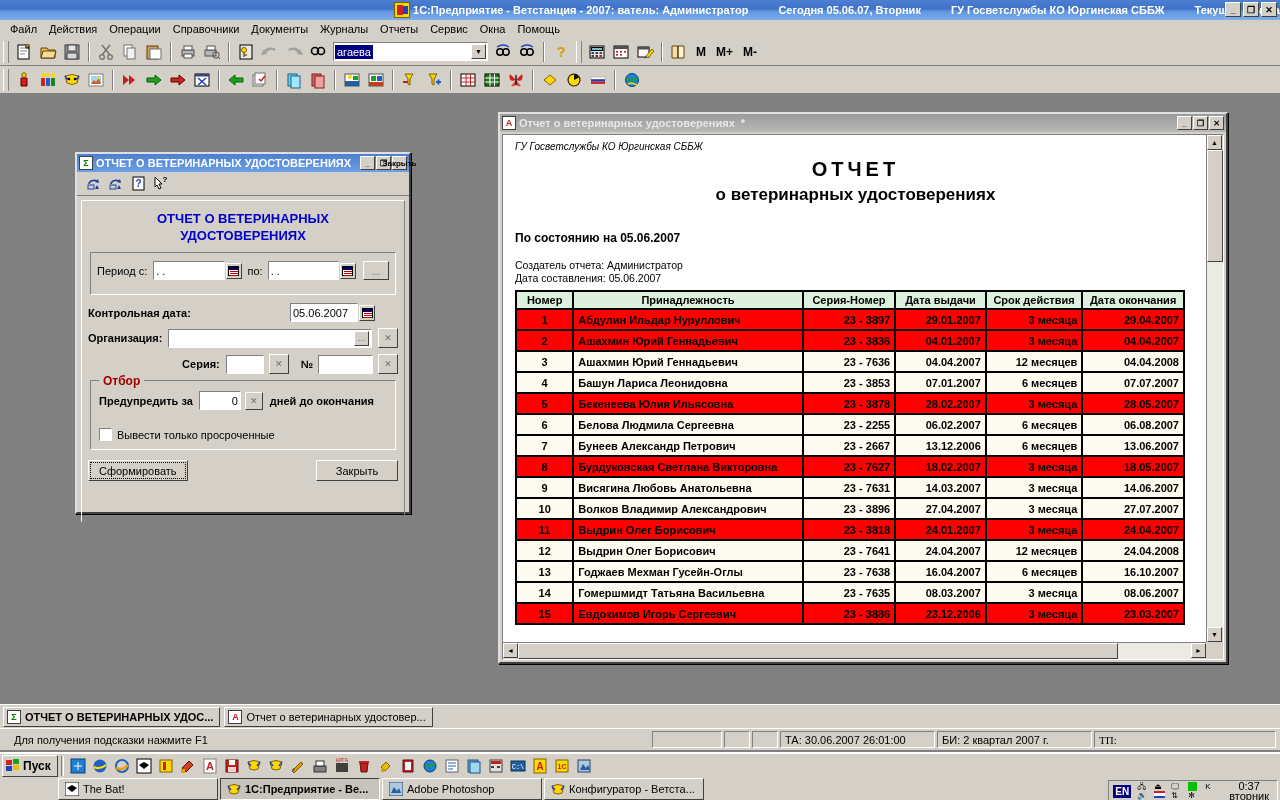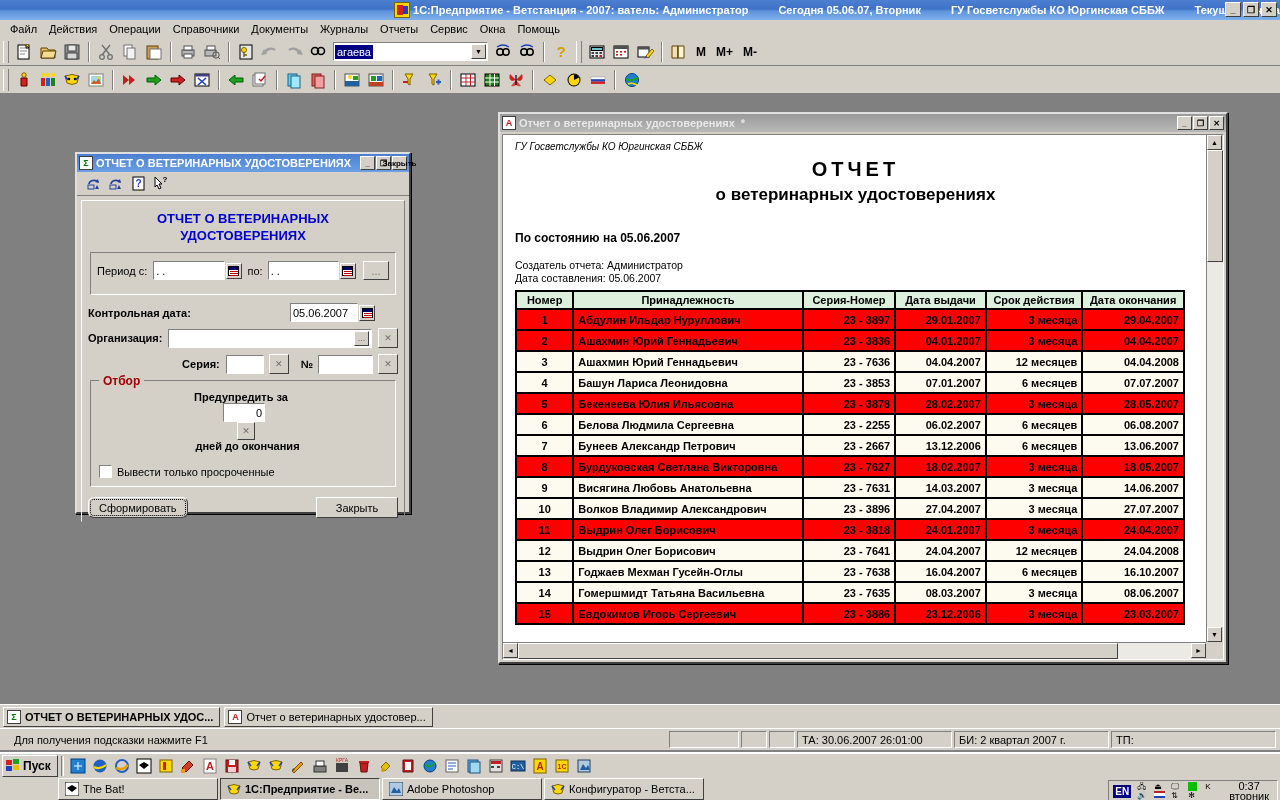--- a/index.html
+++ b/index.html
@@ -171,21 +171,21 @@
   }
   .calglyph:after {
     content: ""; position: absolute; left: 1px; top: 4px; width: 8px; height: 1px;
     box-shadow: 0 2px 0 #c00000, 0 4px 0 #c00000; background: #c00000;
   }
   .btnstd {
     background: #d4d0c8; border: 1px solid; border-color: #fff #404040 #404040 #fff;
     height: 21px; padding: 0 10px; font-size: 11px; color: #000;
     display: inline-flex; align-items: center; justify-content: center;
   }
-  .btnstd.focus { outline: 1px dotted #000; outline-offset: -3px; border-radius: 6px; }
+  .btnstd.focus { outline: 1px dotted #000; outline-offset: -3px; }
   .chk {
     width: 13px; height: 13px; background: #fff;
     border: 1px solid; border-color: #808080 #fff #fff #808080; flex: none;
   }
 
   
   #rep { left: 498px; top: 112px; width: 730px; height: 552px; }
   .rep-client {
     background: #fff; margin: 2px; height: calc(100% - 22px);
     border: 1px solid; border-color: #808080 #fff #fff #808080;
@@ -759,21 +759,21 @@
         <span class="btnsm" style="margin-left:5px;width:20px;height:20px;color:#707070;">✕</span>
         <span class="lbl" style="margin:0 5px 0 12px;">№</span>
         <span class="tfield" style="width:55px;">
           <span class="fv"></span>
         </span>
         <span class="btnsm" style="margin-left:5px;width:20px;height:20px;color:#707070;">✕</span>
       </div>
 
       <div class="group otbor">
         <span class="group-legend">Отбор</span>
-        <div class="row" style="margin-bottom:13px;flex-direction:column;">
+        <div class="row" style="margin-bottom:18px;">
           <span class="lbl" style="margin-right:6px;">Предупредить за</span>
           <span class="tfield" style="width:42px;">
             <span class="fv right">0</span>
           </span>
           <span class="btnsm" style="margin-left:4px;width:18px;height:18px;color:#707070;">✕</span>
           <span class="lbl" style="margin-left:7px;">дней до окончания</span>
         </div>
         <div class="row" style="margin-bottom:0;">
           <span class="chk"></span>
           <span style="margin-left:5px;font-size:11px;">Вывести только просроченные</span>
@@ -986,21 +986,21 @@
   </div>
 
   <div class="statusbar">
     <span style="padding-left:14px;flex:0 0 auto;">Для получения подсказки нажмите F1</span>
     <span style="flex:1;"></span>
     <span class="sb-cell" style="width:70px;"></span>
     <span class="sb-cell" style="width:26px;"></span>
     <span class="sb-cell" style="width:26px;"></span>
     <span class="sb-cell" style="width:155px;">ТА: 30.06.2007  26:01:00</span>
     <span class="sb-cell" style="width:155px;">БИ: 2 квартал 2007 г.</span>
-    <span class="sb-cell" style="width:165px;margin-right:4px;">ТП:</span>
+    <span class="sb-cell" style="width:182px;margin-right:4px;font-family:Liberation Serif, serif;">ТП:</span>
   </div>
 
   <div class="taskbar">
     <div class="qlrow">
       <div class="startbtn">
         <span class="flag">
             <i></i>
             <i></i>
             <i></i>
             <i></i>

